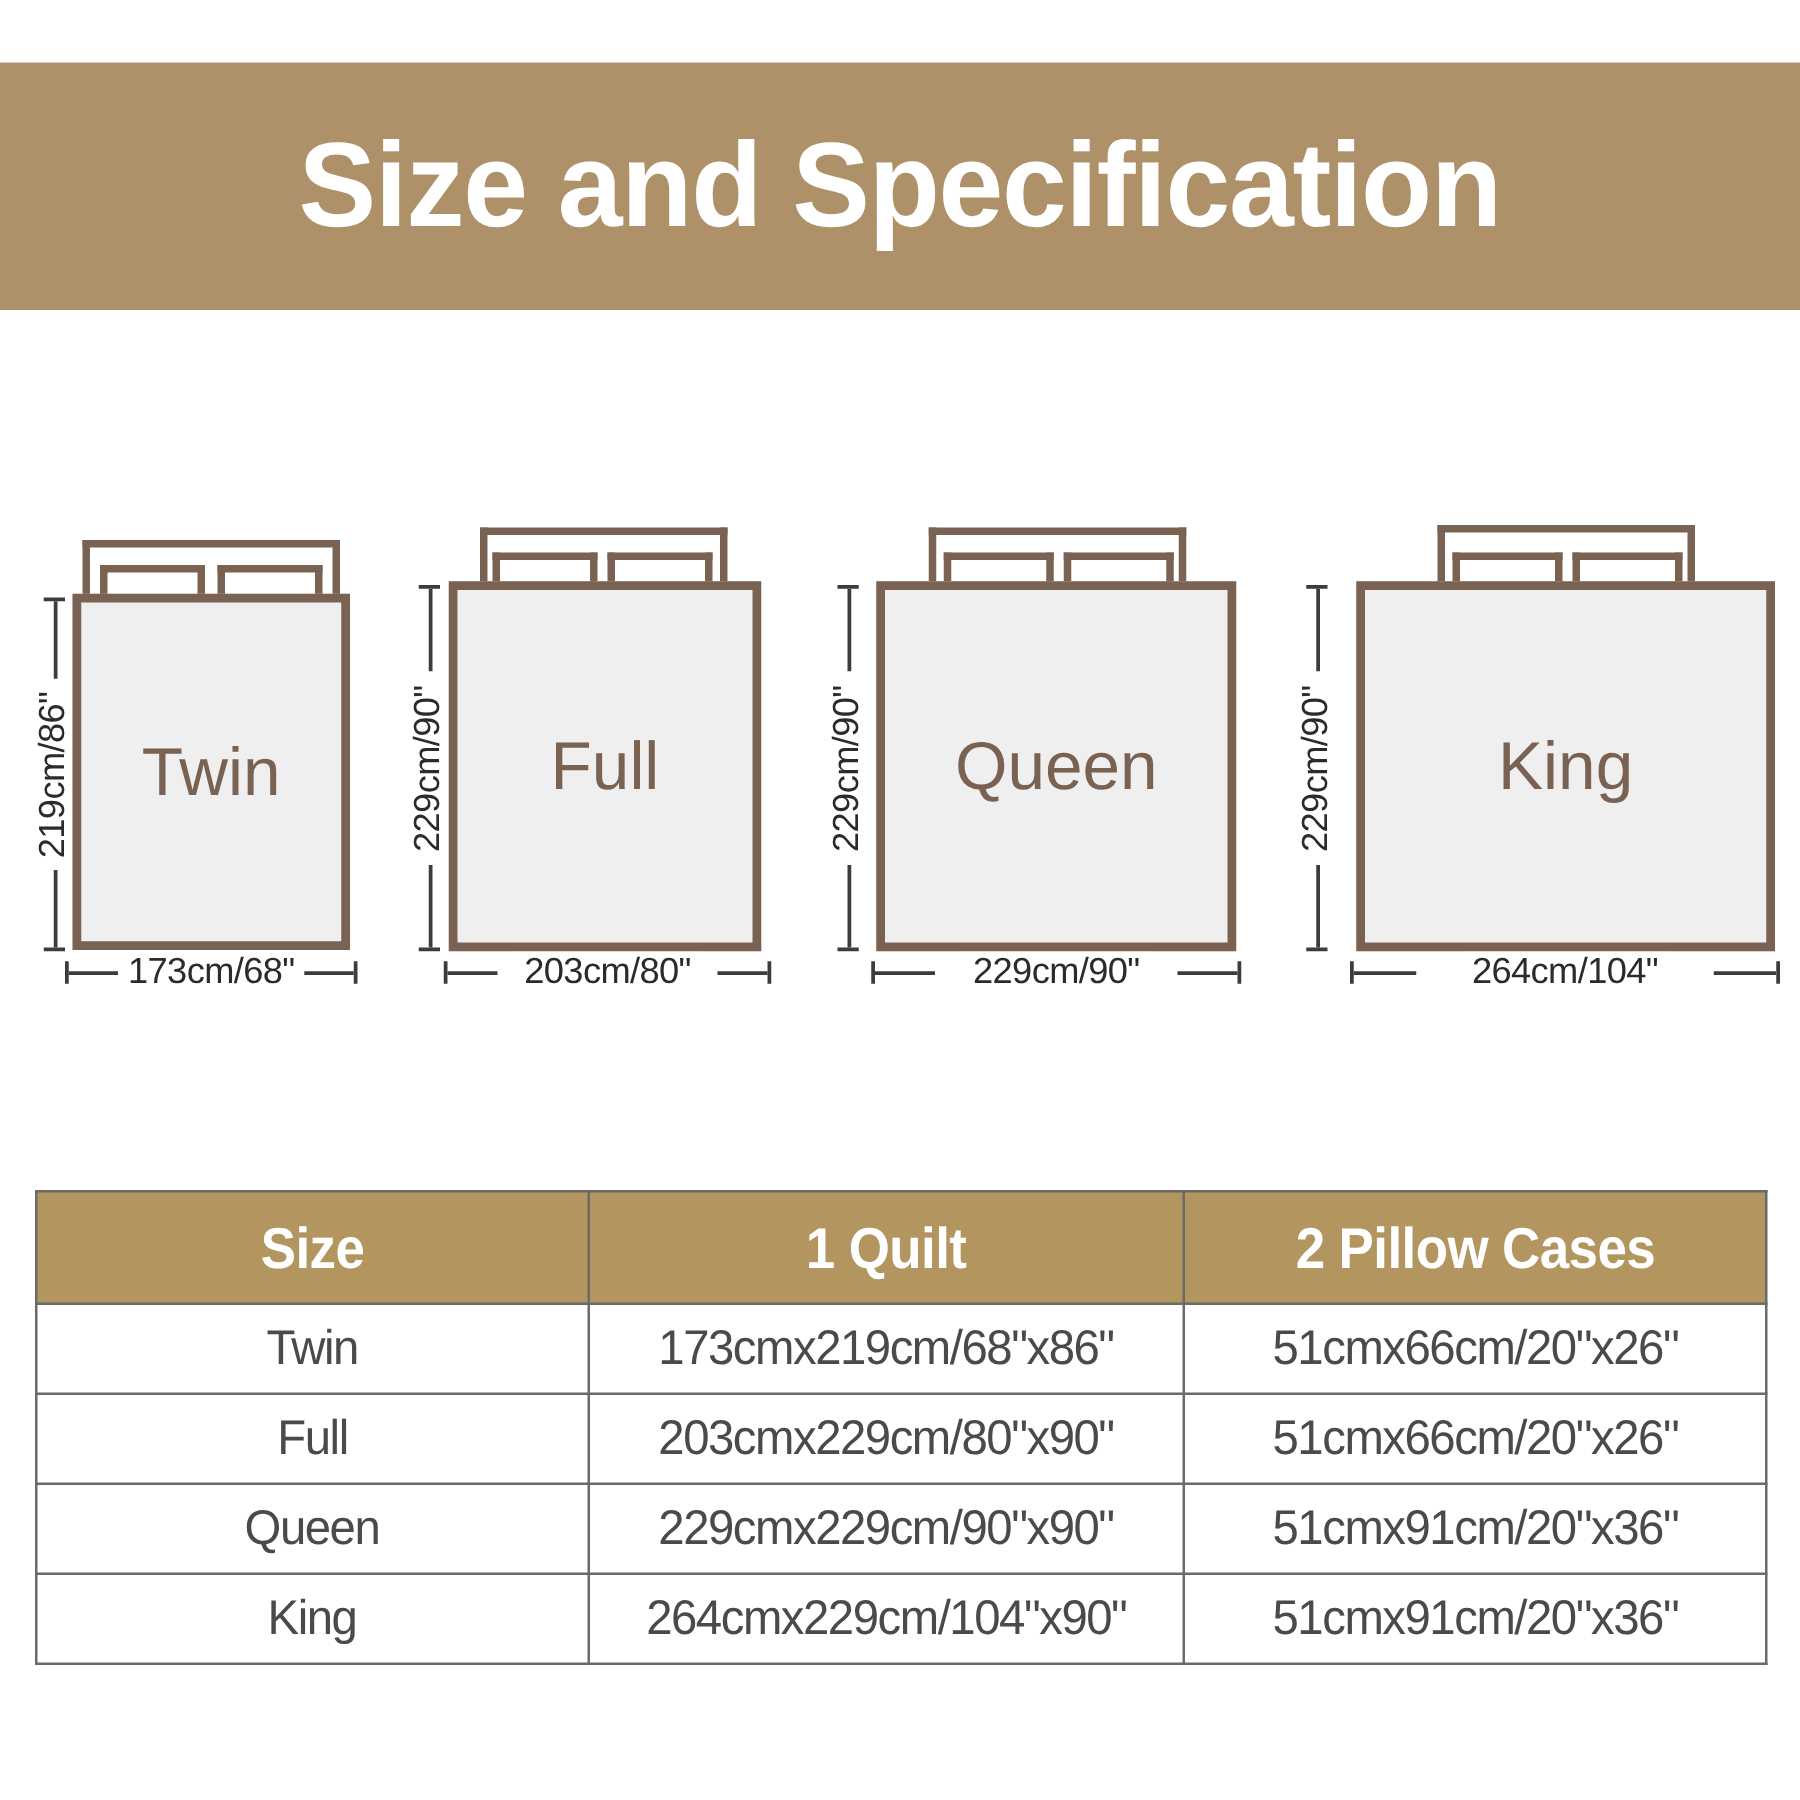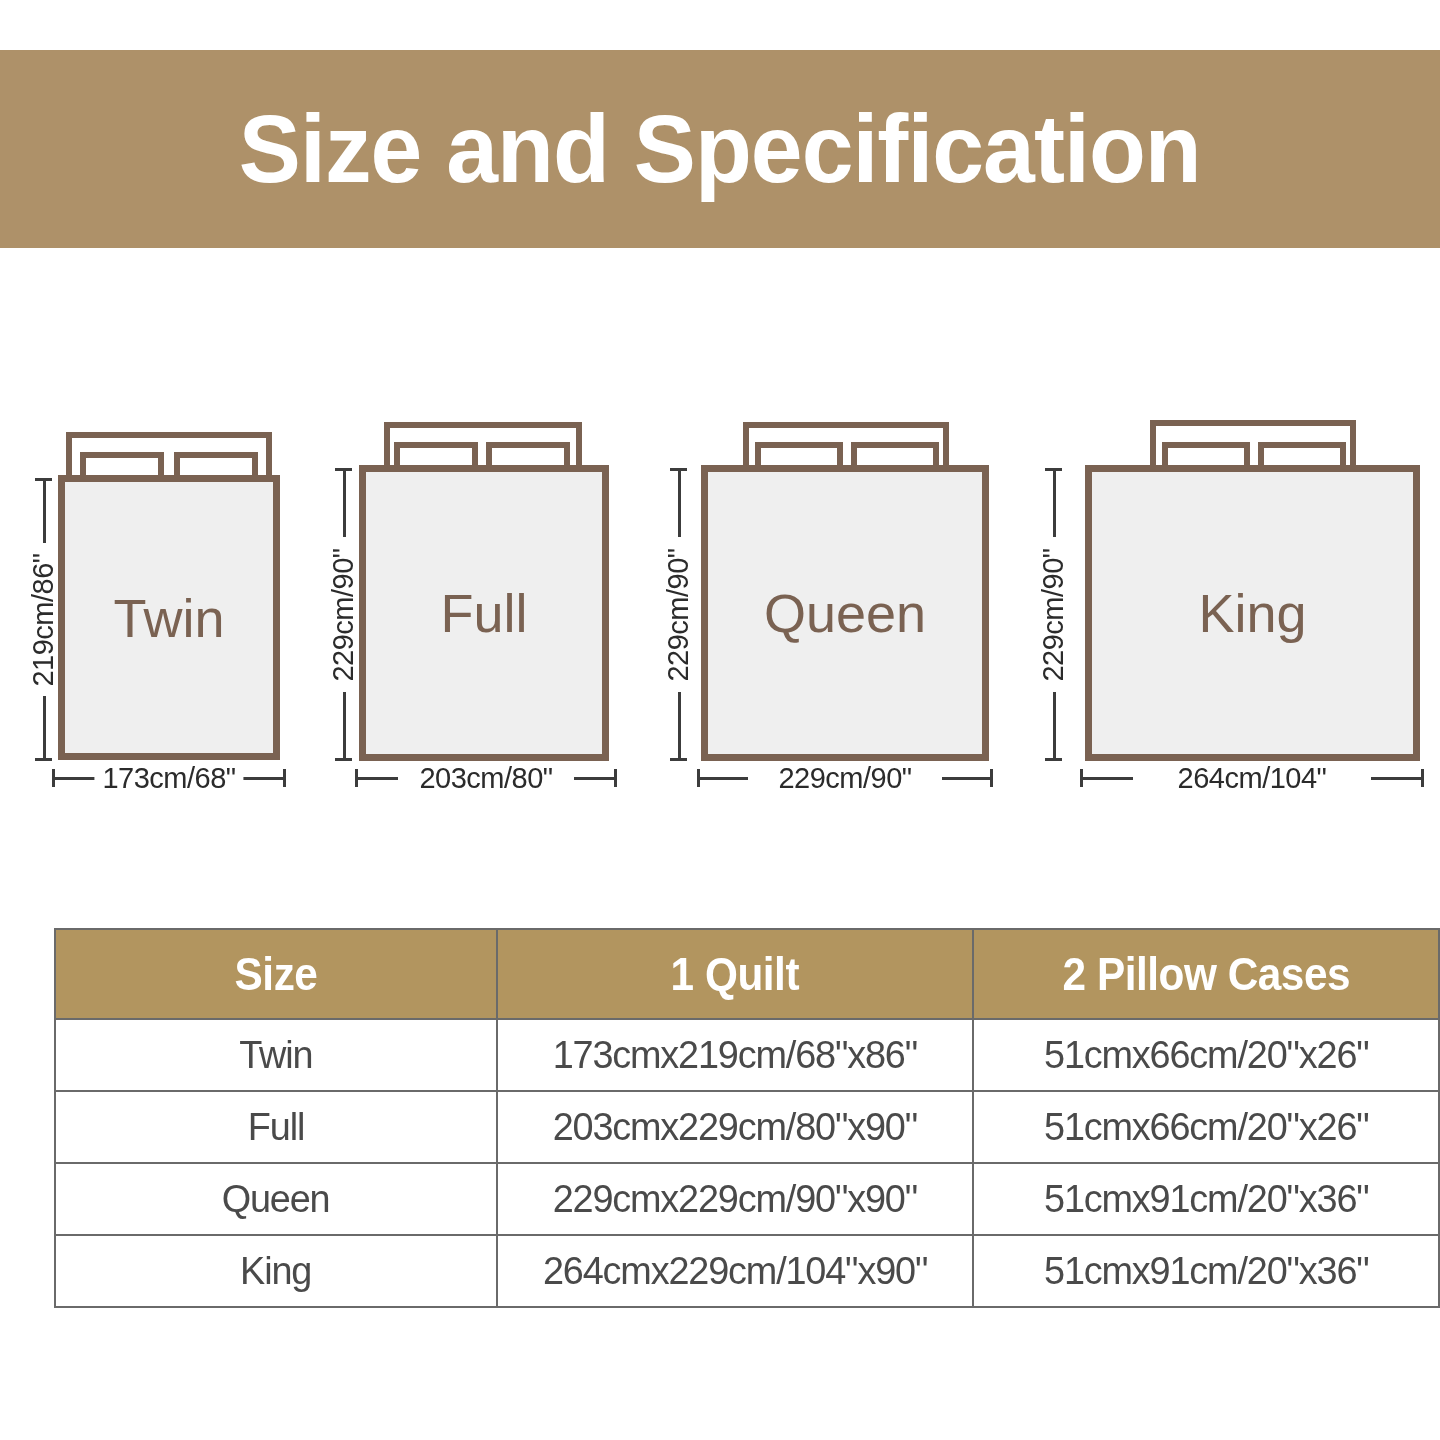--- a/index.html
+++ b/index.html
@@ -152,25 +152,24 @@
     font-size: 29px;
     letter-spacing: -0.5px;
     background: #ffffff;
     padding: 0 8px;
   }
 
   
   .spec-table {
     position: absolute;
     left: 28px;
-    top: 928px;
+    top: 952px;
     width: 1384px;
     border-collapse: collapse;
     table-layout: fixed;
-    margin-left: 26px;
   }
   .spec-table th,
   .spec-table td {
     border: 2px solid #6a6a6a;
     text-align: center;
     vertical-align: middle;
     padding: 0;
   }
   .spec-table thead th {
     background: #b2955f;

